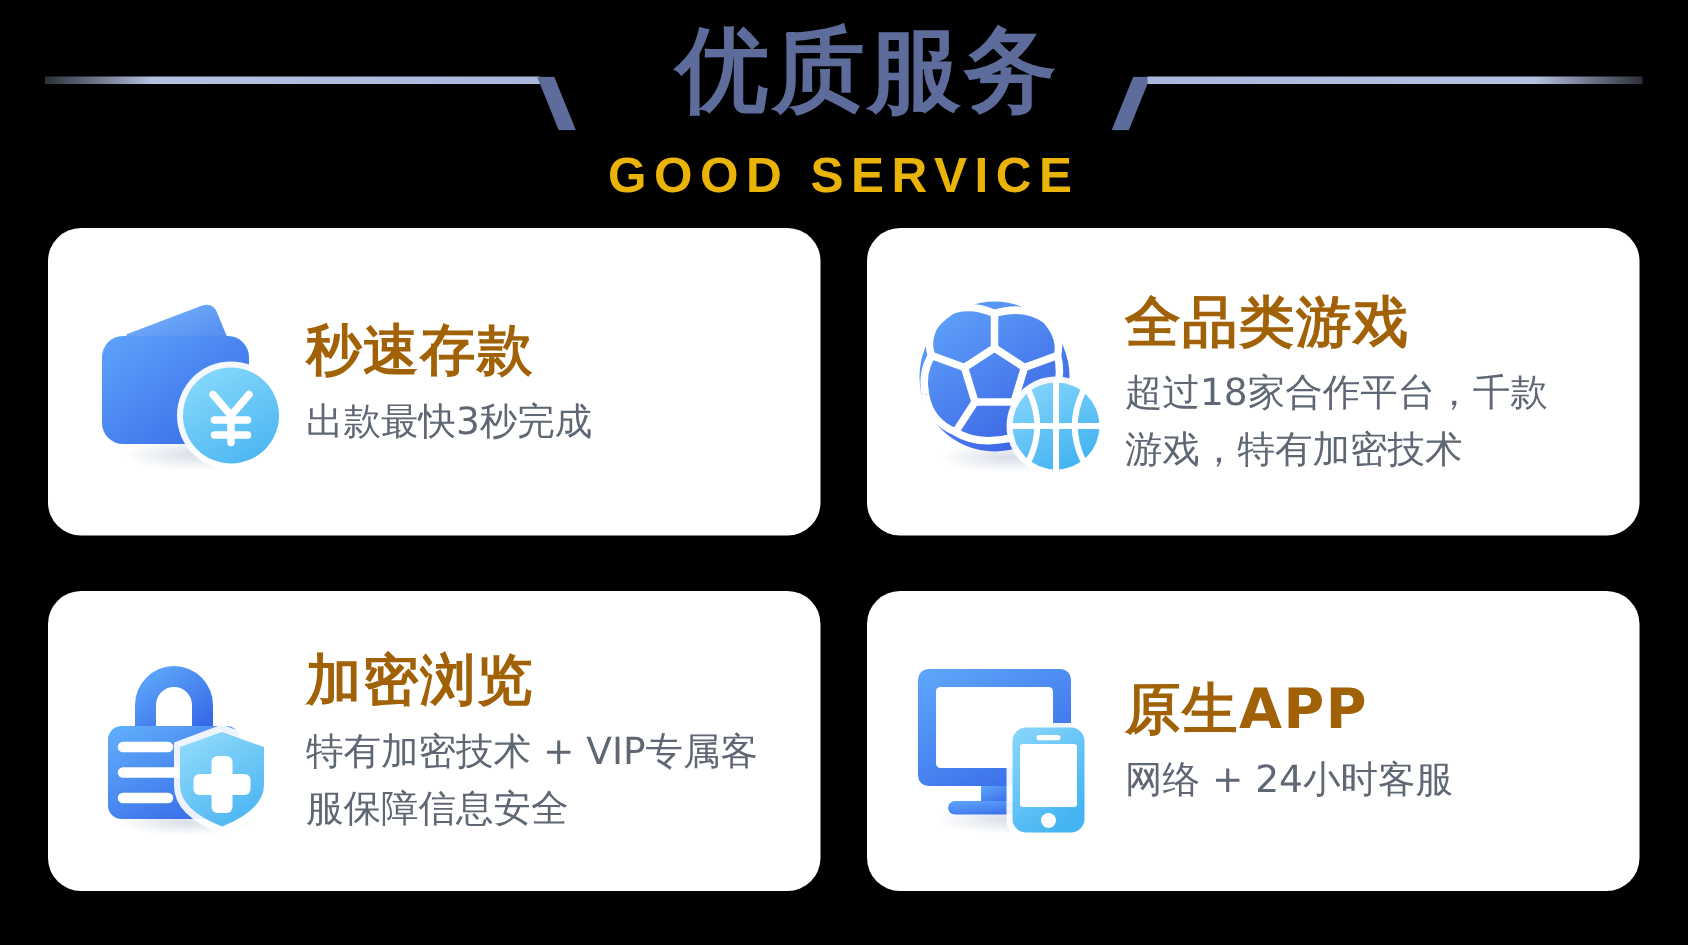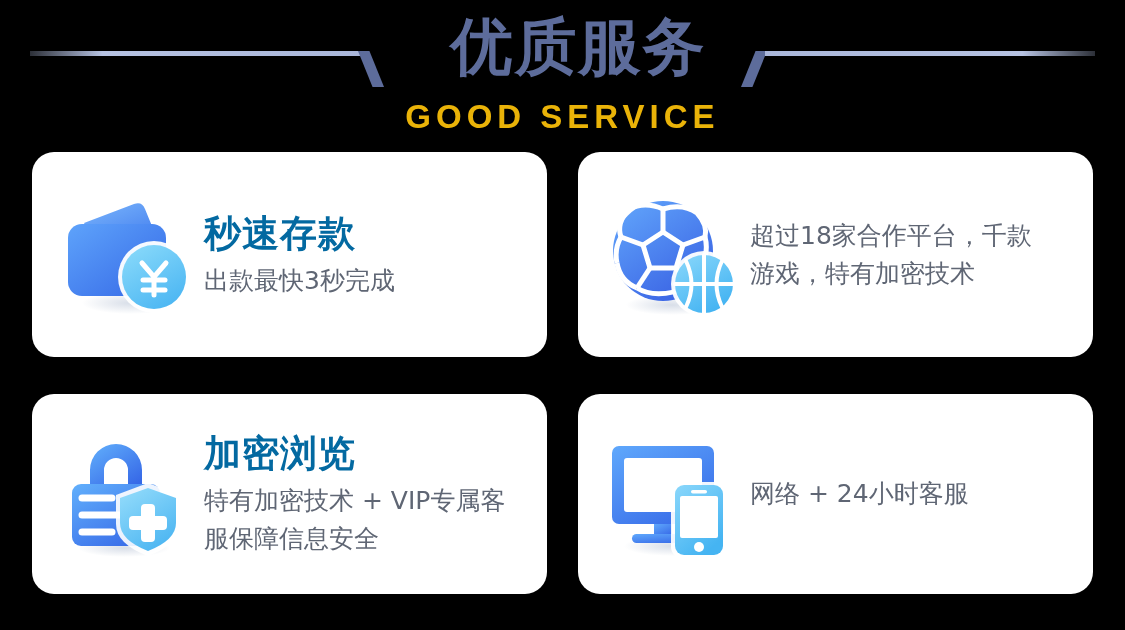--- a/index.html
+++ b/index.html
@@ -104,21 +104,21 @@
     position: relative;
   }
   .card-text {
     flex: 1 1 auto;
     padding-left: 10px;
     min-width: 0;
   }
   .card-title {
     font-size: 37px;
     font-weight: bold;
-    color: #0369a1;
+    color: #a16207;
     line-height: 48px;
     letter-spacing: 1px;
     margin-bottom: 4px;
     font-family: "DejaVu Sans", "Liberation Sans", sans-serif;
     white-space: nowrap;
   }
   .card-desc {
     font-size: 25px;
     color: #5f6674;
     line-height: 38px;
@@ -224,20 +224,21 @@
         <circle cx="100" cy="97" r="29" fill="url(#bballGrad)"></circle>
         <g fill="none" stroke="#ffffff" stroke-width="4" stroke-linecap="round">
           <path d="M100 68 L100 126"></path>
           <path d="M71 97 L129 97"></path>
           <path d="M82 74 Q93 97 82 120"></path>
           <path d="M118 74 Q107 97 118 120"></path>
         </g>
       </svg>
     </div>
     <div class="card-text">
+      <div class="card-title">全品类游戏</div>
       <div class="card-desc two-line">超过18家合作平台，千款</div>
       <div class="card-desc two-line">游戏，特有加密技术</div>
     </div>
   </div>
 
   <div class="card">
     <div class="card-icon">
       <svg viewBox="0 0 136 136" width="136" height="136">
         <defs>
           <linearGradient id="lockGrad" x1="0" y1="0" x2="0.8" y2="1">
@@ -299,17 +300,18 @@
         <rect x="50" y="98" width="18" height="12" fill="url(#monGrad)"></rect>
         <rect x="28" y="108" width="62" height="9" rx="4.5" fill="url(#monGrad)"></rect>
         <rect x="67" y="56" width="56" height="76" rx="11" fill="#ffffff" opacity="0.92"></rect>
         <rect x="71" y="59" width="48" height="70" rx="9" fill="url(#phoneGrad)"></rect>
         <rect x="76" y="70" width="38" height="42" rx="2" fill="#ffffff"></rect>
         <rect x="87" y="64" width="16" height="3.5" rx="1.75" fill="#ffffff"></rect>
         <circle cx="95" cy="121" r="5" fill="#ffffff"></circle>
       </svg>
     </div>
     <div class="card-text">
+      <div class="card-title">原生APP</div>
       <div class="card-desc two-line">网络 + 24小时客服</div>
     </div>
   </div>
 
 </div>
 
 </body></html>

